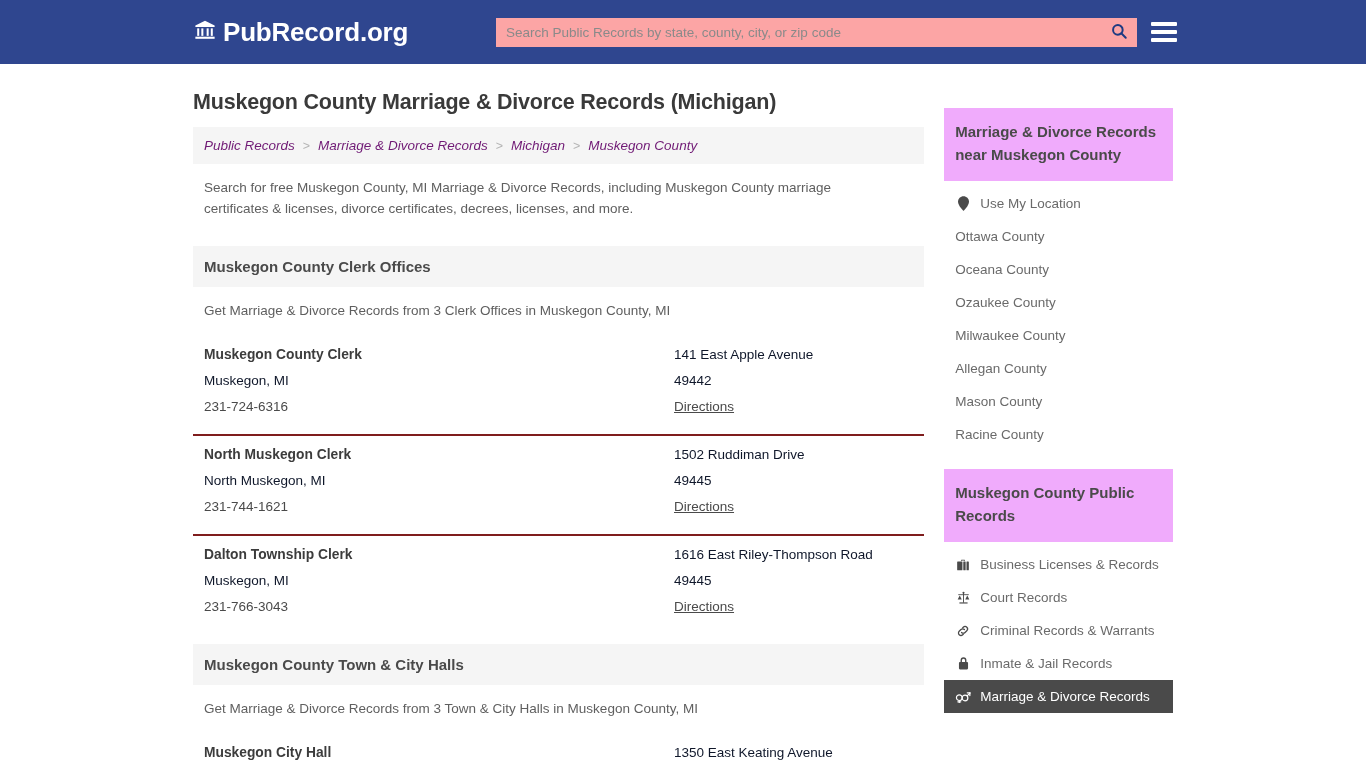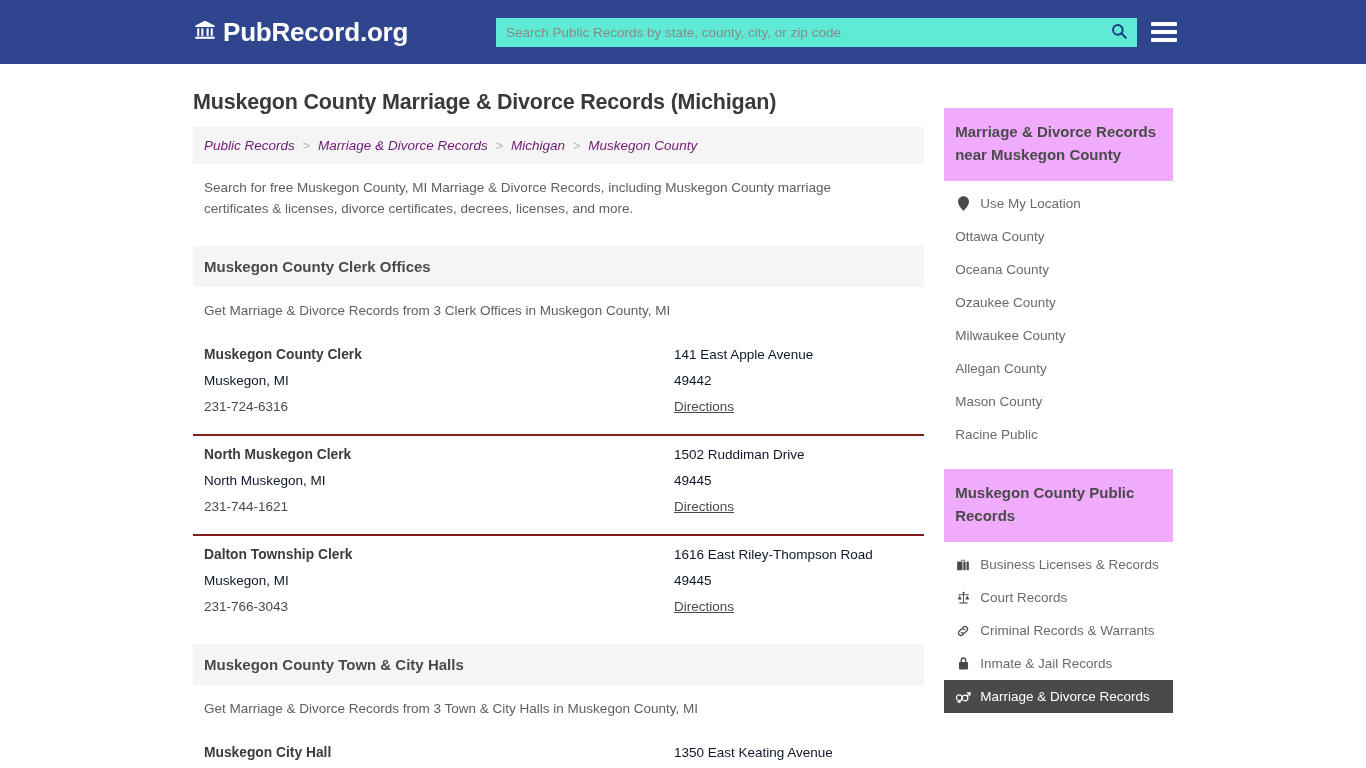--- a/index.html
+++ b/index.html
@@ -33,21 +33,21 @@
     font-weight: bold;
     letter-spacing: -0.2px;
     line-height: 1;
   }
   .search-wrap {
     position: absolute;
     left: 496px;
     top: 18px;
     width: 641px;
     height: 29px;
-    background: #5eead4;
+    background: #fca5a5;
     display: flex;
     align-items: center;
   }
   .search-input {
     flex: 1;
     height: 100%;
     border: none;
     outline: none;
     background: transparent;
     font-family: "Liberation Sans", sans-serif;
@@ -359,21 +359,21 @@
         <a class="side-item" href="#">
           <span>Milwaukee County</span>
         </a>
         <a class="side-item" href="#">
           <span>Allegan County</span>
         </a>
         <a class="side-item" href="#">
           <span>Mason County</span>
         </a>
         <a class="side-item" href="#">
-          <span>Racine Public</span>
+          <span>Racine County</span>
         </a>
       </div>
 
       <div class="side-head side-head-2">Muskegon County Public Records</div>
 
       <div class="side-list">
         <a class="side-item" href="#">
           <span class="side-icon">
             <svg width="14" height="14" viewBox="0 0 24 24" fill="#4a4a4a" aria-hidden="true">
               <path d="M9 3h6v2h-2V4h-2v1H9V3z"></path>

